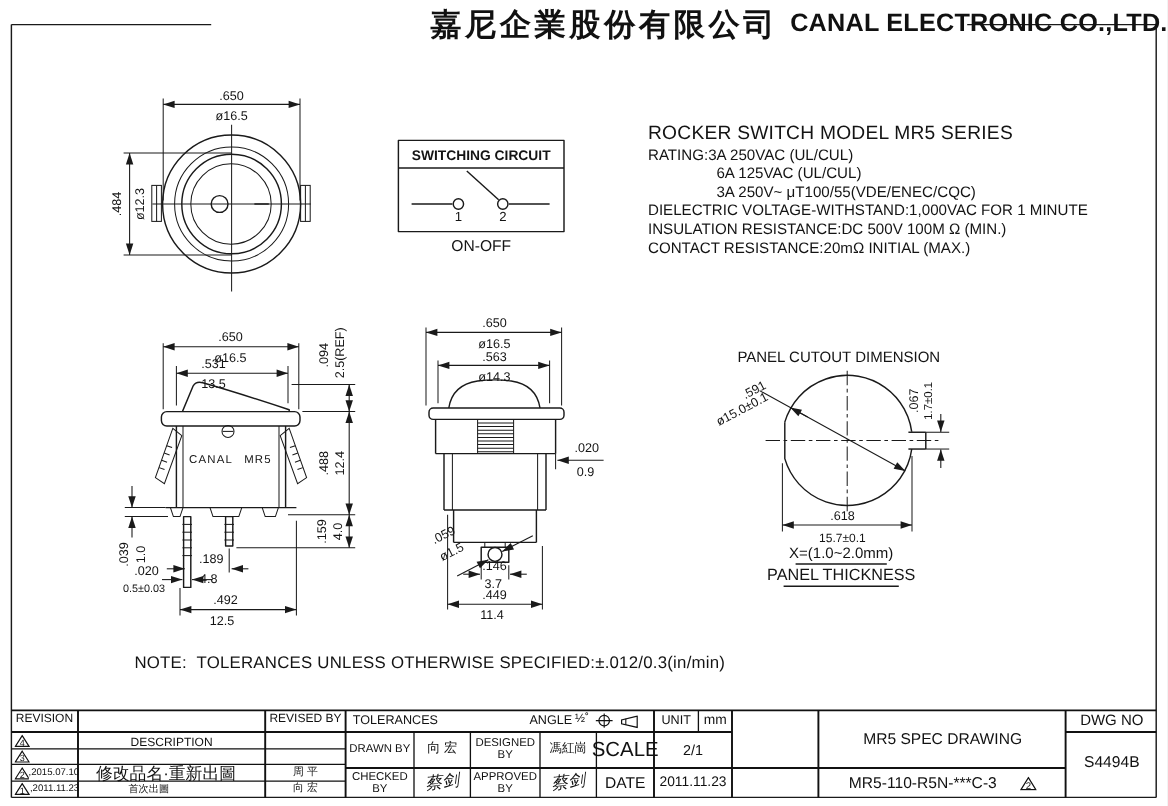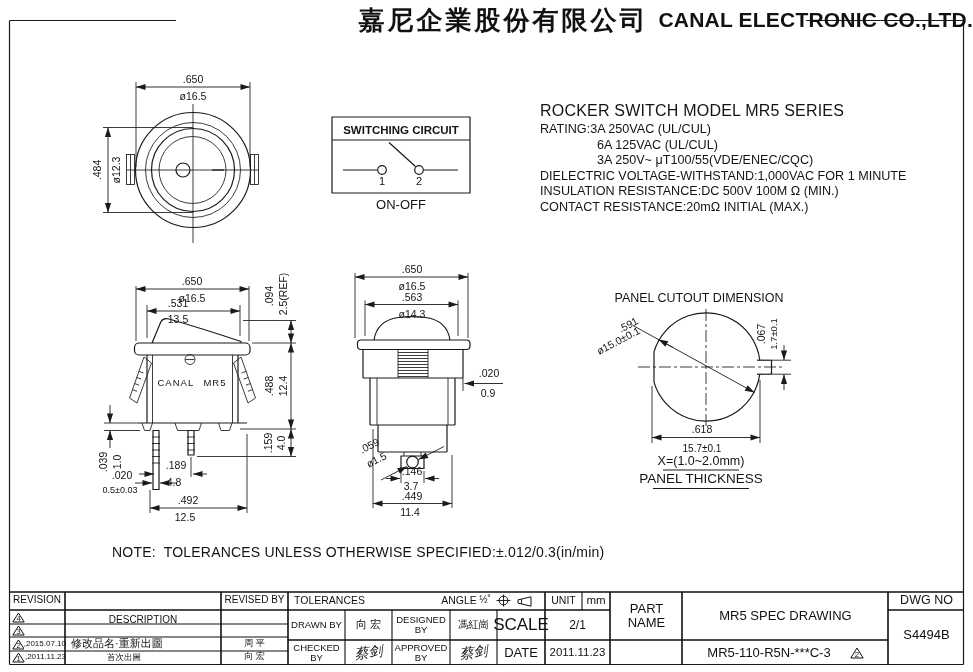--- a/index.html
+++ b/index.html
@@ -306,21 +306,21 @@
         <text x="6.5" y="9.3" text-anchor="middle" font-size="7.5">3</text>
       </svg>
     </div>
     <div class="t ls" style="left:12px;top:638px;width:54px;height:12px;font-size:8px;white-space:nowrap;">
       <svg class="tri" width="13" height="11">
         <polygon points="6.5,1 12.2,10 0.8,10" fill="none" stroke="#111" stroke-width="1"></polygon>
         <text x="6.5" y="9.3" text-anchor="middle" font-size="7.5">2</text>
       </svg>
         <span>,2015.07.10</span>
     </div>
-    <div class="t ls" style="left:71px;top:638px;width:152px;height:12px;font-size:11px;">修改品名·重新出圖</div>
+    <div class="t ls" style="left:80px;top:638px;width:152px;height:12px;font-size:14px;">修改品名·重新出圖</div>
     <div class="t" style="left:223px;top:638px;width:63px;height:12px;font-size:9px;">周 平</div>
     <div class="t ls" style="left:12px;top:651px;width:54px;height:12px;font-size:8px;white-space:nowrap;">
       <svg class="tri" width="13" height="11">
         <polygon points="6.5,1 12.2,10 0.8,10" fill="none" stroke="#111" stroke-width="1"></polygon>
         <text x="6.5" y="9.3" text-anchor="middle" font-size="7.5">1</text>
       </svg>
         <span>,2011.11.23</span>
     </div>
     <div class="t ls" style="left:67px;top:651px;width:152px;height:12px;font-size:8.5px;padding-left:40px;">首次出圖</div>
     <div class="t" style="left:223px;top:651px;width:63px;height:12px;font-size:9px;">向 宏</div>
@@ -351,21 +351,20 @@
     <div class="t" style="left:498px;top:611px;width:46px;height:28px;font-size:17px;">SCALE</div>
     <div class="t" style="left:546px;top:611px;width:63px;height:28px;font-size:12px;">2/1</div>
 
     <div class="t" style="left:289px;top:641px;width:55px;height:23px;font-size:9.5px;">CHECKED BY</div>
     <div class="t sig" style="left:346px;top:641px;width:45px;height:23px;font-size:14px;">蔡剑</div>
     <div class="t" style="left:393px;top:641px;width:56px;height:23px;font-size:9.5px;">APPROVED BY</div>
     <div class="t sig" style="left:451px;top:641px;width:45px;height:23px;font-size:14px;">蔡剑</div>
     <div class="t" style="left:498px;top:641px;width:46px;height:23px;font-size:13px;">DATE</div>
     <div class="t" style="left:546px;top:641px;width:63px;height:23px;font-size:11.5px;">2011.11.23</div>
 
-    <div class="t" style="left:612px;top:593px;width:69px;height:46px;font-size:13px;">PART NAME</div>
     <div class="t" style="left:684px;top:593px;width:203px;height:46px;font-size:13px;">MR5 SPEC DRAWING</div>
     <div class="t" style="left:612px;top:641px;width:69px;height:23px;font-size:13px;margin-top:44px;">PART NO</div>
     <div class="t" style="left:684px;top:641px;width:203px;height:23px;font-size:13px;gap:19px;">
       <span>MR5-110-R5N-***C-3</span>
       <svg class="tri" width="14" height="12">
         <polygon points="7,1 13.2,11 0.8,11" fill="none" stroke="#111" stroke-width="1"></polygon>
         <text x="7" y="10.2" text-anchor="middle" font-size="8">2</text>
       </svg>
     </div>
     <div class="t" style="left:890px;top:593px;width:73px;height:15px;font-size:12.5px;">DWG NO</div>

